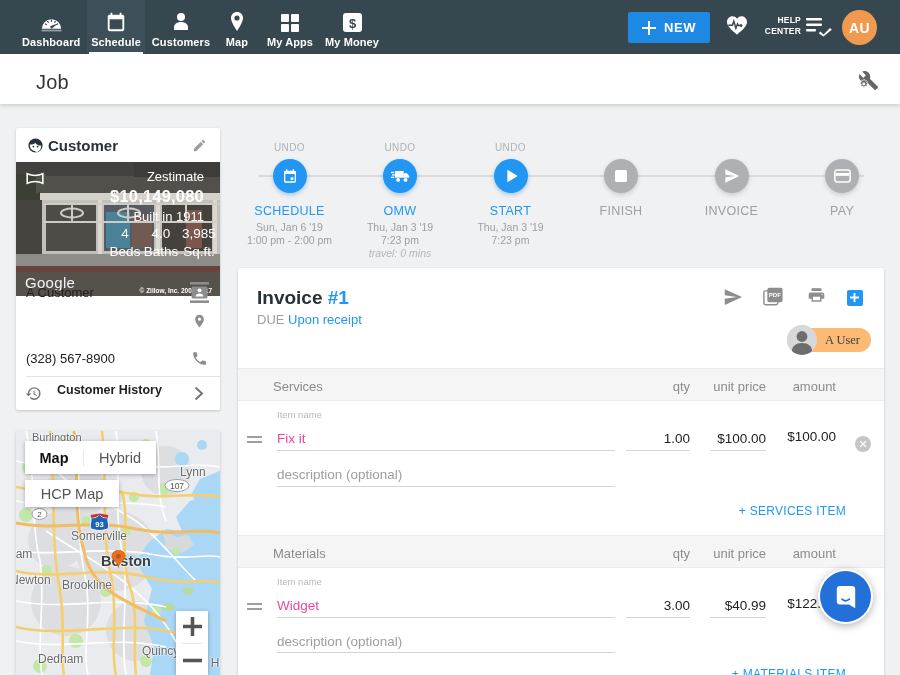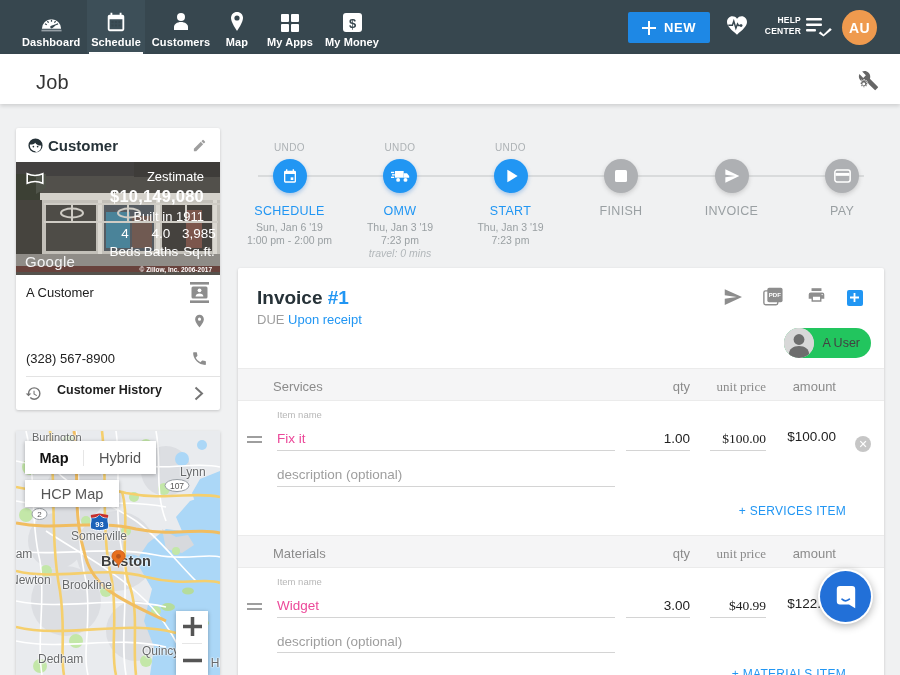--- a/index.html
+++ b/index.html
@@ -15,21 +15,21 @@
 #newbtn { position:absolute; left:628px; top:12px; width:82px; height:31px; background:#1e88e5; border-radius:2px; color:#fff; font-size:13px; font-weight:bold; display:flex; align-items:center; justify-content:center; letter-spacing:0.5px; }
 #helptxt { position:absolute; left:755px; top:15px; width:46px; color:#fff; font-size:8.5px; font-weight:bold; text-align:right; line-height:11px; letter-spacing:0.2px;}
 #avatar { position:absolute; left:842px; top:10px; width:35px; height:35px; border-radius:50%; background:#ef9a4e; color:#fff; font-size:14px; font-weight:bold; display:flex; align-items:center; justify-content:center; letter-spacing:0.3px;}
 
 #jobbar { position:absolute; top:54px; left:0; width:900px; height:50px; background:#fff; box-shadow:0 2px 4px rgba(0,0,0,0.14); }
 #jobbar h1 { position:absolute; left:36px; top:17px; font-size:20px; font-weight:normal; color:#343434; letter-spacing:0.2px;}
 
 #custcard { position:absolute; left:16px; top:128px; width:204px; height:282px; background:#fff; border-radius:2px; box-shadow:0 1px 3px rgba(0,0,0,0.18); }
 #custhead { position:absolute; top:0; left:0; right:0; height:34px; }
 #custhead .t { position:absolute; left:32px; top:9px; font-size:15px; font-weight:bold; color:#263238; }
-#photo { position:absolute; top:34px; left:0; width:204px; height:113px; overflow:hidden; background:#55524c; }
+#photo { position:absolute; top:34px; left:0; width:204px; height:134px; overflow:hidden; background:#55524c; }
 #custinfo { position:absolute; top:144px; left:0; right:0; bottom:0; font-size:13px; color:#212121; }
 
 #mapcard { position:absolute; left:16px; top:431px; width:204px; height:244px; background:#e8eaed; box-shadow:0 1px 3px rgba(0,0,0,0.18); overflow:hidden; }
 .maplabel { position:absolute; color:#67696b; font-size:11px; text-shadow:0 0 2px #fff,0 0 2px #fff,0 0 2px #fff; }
 .mapbtn { position:absolute; background:#fff; box-shadow:0 1px 4px rgba(0,0,0,0.3); color:#565656; display:flex; align-items:center; justify-content:center; }
 
 #timeline { position:absolute; left:238px; top:128px; width:646px; height:130px; }
 .tlstep { position:absolute; width:110px; text-align:center; top:0; }
 .undo { font-size:10px; color:#adb2b5; letter-spacing:0.4px; position:absolute; top:14px; width:100%; text-align:center;}
 .tlcirc { position:absolute; top:31px; left:50%; margin-left:-17px; width:34px; height:34px; border-radius:50%; display:flex; align-items:center; justify-content:center; box-shadow:0 2px 4px rgba(33,118,210,0.35);}
@@ -41,27 +41,27 @@
 .tldate { position:absolute; top:93px; width:100%; font-size:10.5px; color:#9aa0a3; line-height:13px; }
 .tldate .trav { font-style:italic; color:#b2b7ba; }
 #tlline { position:absolute; top:47px; left:20px; right:20px; height:2px; background:#d9dbdc; }
 
 #invcard { position:absolute; left:238px; top:268px; width:646px; height:420px; background:#fff; border-radius:2px; box-shadow:0 1px 3px rgba(0,0,0,0.18); }
 #invtitle { position:absolute; left:19px; top:19px; font-size:19px; font-weight:bold; color:#263238; }
 #invtitle span { color:#2196f3; font-weight:bold; }
 #invdue { position:absolute; left:19px; top:44px; font-size:13px; color:#9e9e9e; }
 #invdue span { color:#2196f3; }
 .hdricon { position:absolute; top:18px; }
-#userchip { position:absolute; right:13px; top:60px; height:30px; background:#22c55e; border-radius:15px; display:flex; align-items:center; padding-right:11px; }
+#userchip { position:absolute; right:13px; top:60px; height:24px; background:#fdba74; border-radius:15px; display:flex; align-items:center; padding-right:11px;font-family:Liberation Serif, serif; }
 #userchip .av { width:30px; height:30px; border-radius:50%; background:#d7d7d7; overflow:hidden; margin-right:8px; }
 #userchip .nm { font-size:12.5px; color:#424242; }
 .secband { position:absolute; left:0; width:646px; height:33px; background:#f5f5f6; border-top:1px solid #ebebeb; border-bottom:1px solid #ebebeb; font-size:13px; color:#8b8b8b; }
 .secband .sname { position:absolute; left:35px; top:9.5px; }
 .colqty { position:absolute; width:60px; text-align:right; right:194px; }
-.colprice { position:absolute; width:80px; text-align:right; right:118px;font-family:Liberation Serif, serif; }
+.colprice { position:absolute; width:80px; text-align:right; right:118px; }
 .colamt { position:absolute; width:70px; text-align:right; right:48px; }
 .itemlabel { position:absolute; left:39px; font-size:9.5px; color:#b7b7b7; }
 .iname { position:absolute; left:39px; font-size:13.5px; color:#ec4899; }
 .irow-line { position:absolute; left:39px; width:338px; border-bottom:1px solid #d4d4d4; }
 .qline { position:absolute; right:194px; width:64px; border-bottom:1px solid #d4d4d4; }
 .pline { position:absolute; right:118px; width:56px; border-bottom:1px solid #d4d4d4; }
 .desc { position:absolute; left:39px; font-size:13.5px; color:#9e9e9e; }
 .addlink { position:absolute; right:38px; font-size:12px; color:#2196f3; letter-spacing:0.3px;text-align:right; }
 .dragh { position:absolute; left:9px; width:15px; }
 .dragh div { height:2px; background:#9e9e9e; margin-bottom:3px; }

